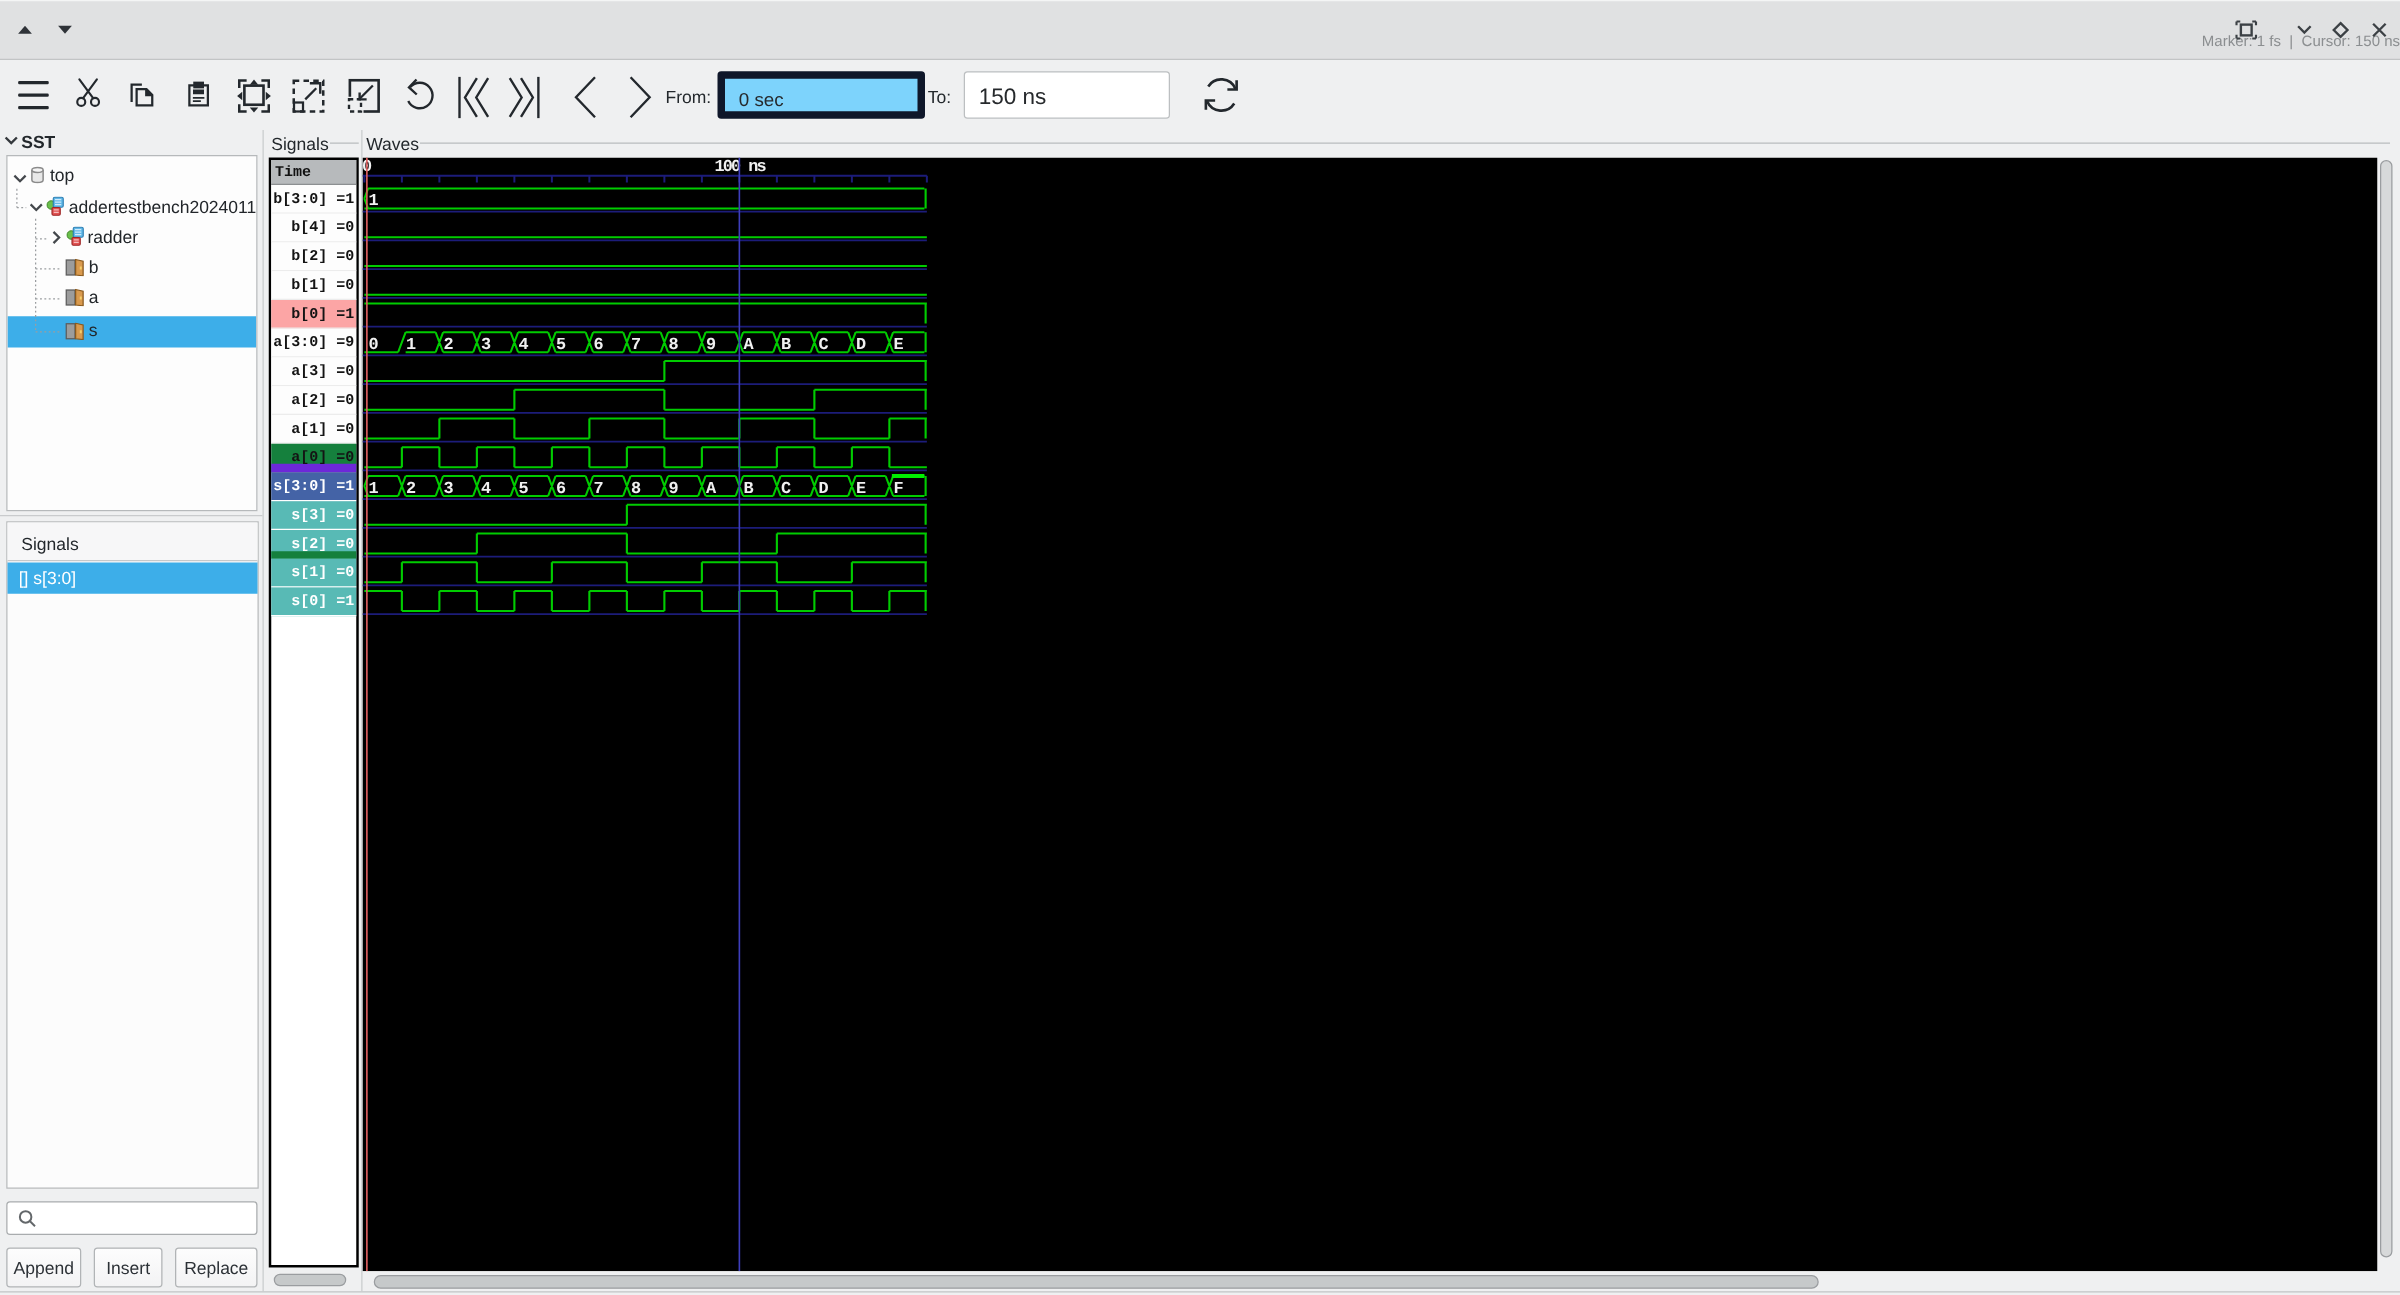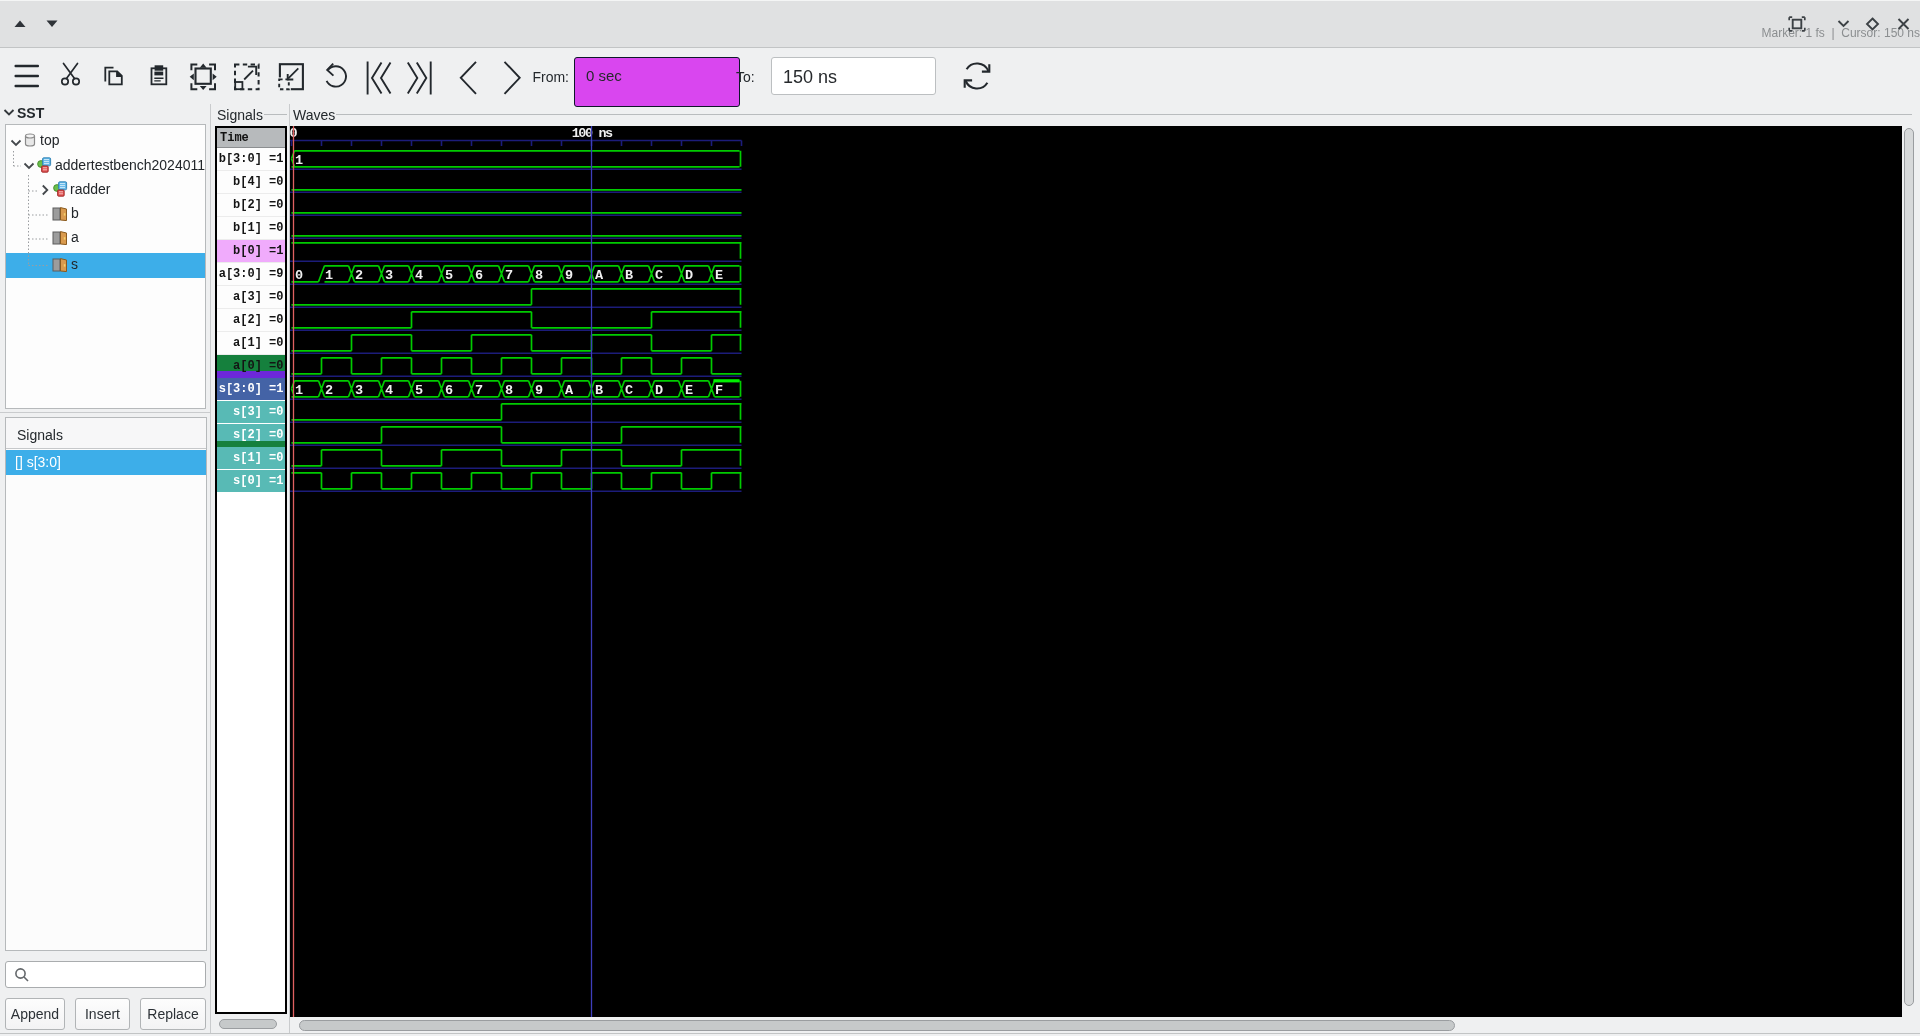--- a/index.html
+++ b/index.html
@@ -89,24 +89,24 @@
     </g>
 <g stroke="#23282d" stroke-width="1.9" fill="none">
 <path d="M430.7 9.5 V42.5"></path>
 <path d="M407.8 10.5 L417.3 26 L407.8 41.5"></path>
 <path d="M416.8 10.5 L426.3 26 L416.8 41.5"></path>
     </g>
 <path d="M476 9.8 L460.8 25.8 L476 41.8" stroke="#23282d" stroke-width="1.9" fill="none"></path>
 <path d="M504.5 9.8 L519.7 25.8 L504.5 41.8" stroke="#23282d" stroke-width="1.9" fill="none"></path>
 </svg>
 <div class="abs lbl" style="left:527px;top:69px;width:42px;text-align:right;font-size:14px">From:</div>
-<div class="abs" style="left:574px;top:57px;width:166px;height:50px;background:#d946ef;border:1px solid #0f172a;border-radius:3px;box-sizing:border-box">
+<div class="abs" style="left:574px;top:57px;width:166px;height:38px;background:#7dd3fc;border:6px solid #0f172a;border-radius:3px;box-sizing:border-box">
   <div class="abs" style="left:11px;top:9px;font-size:15px;color:#26292c">0 sec</div>
 </div>
-<div class="abs lbl" style="left:736px;top:69px;width:31px;text-align:left;font-size:14px">To:</div>
+<div class="abs lbl" style="left:736px;top:69px;width:31px;text-align:center;font-size:14px">To:</div>
 <div class="abs" style="left:771px;top:57px;width:165px;height:38px;background:#fff;border:1px solid #bcbfc1;border-radius:3px;box-sizing:border-box">
   <div class="abs" style="left:11px;top:9px;font-size:18px;color:#26292c">150 ns</div>
 </div>
 <svg class="abs" style="left:959px;top:58px" width="36" height="36" viewBox="0 0 36 36">
 <g stroke="#23282d" stroke-width="2.1" fill="none">
 <path d="M7.6 11.2 A 12.3 12.3 0 0 1 29.3 13.0"></path>
 <path d="M28.4 24.8 A 12.3 12.3 0 0 1 6.7 23.0"></path>
 <path d="M30.3 6.2 L30.3 13.6 L22.9 13.6"></path>
 <path d="M5.7 29.8 L5.7 22.4 L13.1 22.4"></path>
 </g>
@@ -204,21 +204,21 @@
     </div>
 <div style="position:absolute;left:0;top:42.5px;width:68px;height:23px;background:#fdfdfd;border-bottom:1px solid #ececec;box-sizing:border-box">
       <span class="mono" style="position:absolute;right:1.5px;top:4px;color:#141414;">b[4] =0</span>
     </div>
 <div style="position:absolute;left:0;top:65.5px;width:68px;height:23px;background:#fdfdfd;border-bottom:1px solid #ececec;box-sizing:border-box">
       <span class="mono" style="position:absolute;right:1.5px;top:4px;color:#141414;">b[2] =0</span>
     </div>
 <div style="position:absolute;left:0;top:88.5px;width:68px;height:23px;background:#fdfdfd;border-bottom:1px solid #ececec;box-sizing:border-box">
       <span class="mono" style="position:absolute;right:1.5px;top:4px;color:#141414;">b[1] =0</span>
     </div>
-<div style="position:absolute;left:0;top:111.5px;width:68px;height:23px;background:#f0abfc;border-bottom:1px solid #ececec;box-sizing:border-box">
+<div style="position:absolute;left:0;top:111.5px;width:68px;height:23px;background:#fca5a5;border-bottom:1px solid #ececec;box-sizing:border-box">
       <span class="mono" style="position:absolute;right:1.5px;top:4px;color:#141414;">b[0] =1</span>
     </div>
 <div style="position:absolute;left:0;top:134.5px;width:68px;height:23px;background:#fdfdfd;border-bottom:1px solid #ececec;box-sizing:border-box">
       <span class="mono" style="position:absolute;right:1.5px;top:4px;color:#141414;">a[3:0] =9</span>
     </div>
 <div style="position:absolute;left:0;top:157.5px;width:68px;height:23px;background:#fdfdfd;border-bottom:1px solid #ececec;box-sizing:border-box">
       <span class="mono" style="position:absolute;right:1.5px;top:4px;color:#141414;">a[3] =0</span>
     </div>
 <div style="position:absolute;left:0;top:180.5px;width:68px;height:23px;background:#fdfdfd;border-bottom:1px solid #ececec;box-sizing:border-box">
       <span class="mono" style="position:absolute;right:1.5px;top:4px;color:#141414;">a[2] =0</span>

